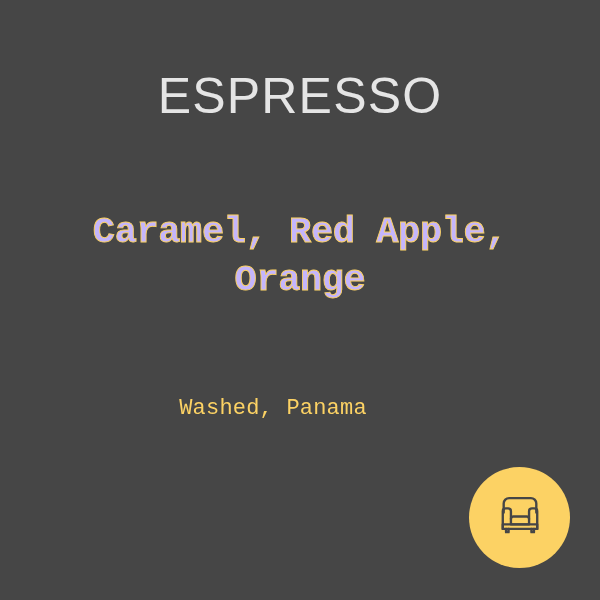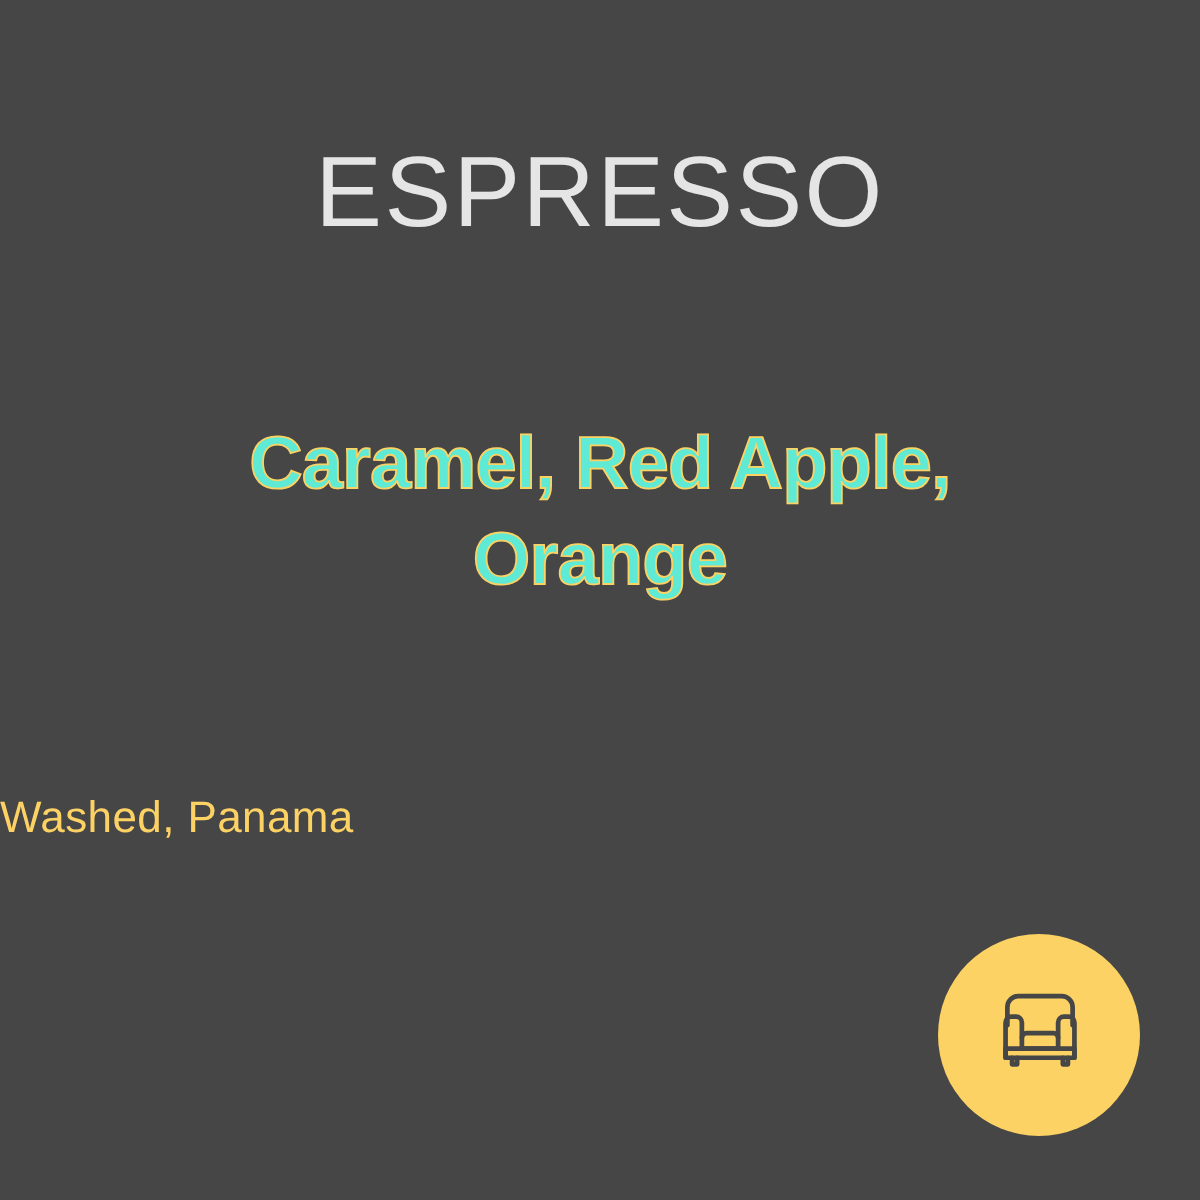--- a/index.html
+++ b/index.html
@@ -38,37 +38,38 @@
     white-space: nowrap;
   }
 
   
   #tasting-notes {
     position: absolute;
     left: 60px;
     top: 208px;
     width: 480px;
     text-align: center;
-    color: #5eead4;
-    font-family: Liberation Sans, sans-serif;
+    color: #c4b5fd;
+    font-family: Liberation Mono, monospace;
     font-size: 37px;
     font-weight: 700;
     line-height: 48px;
     letter-spacing: -0.4px;
     -webkit-text-stroke: 0.9px #FCD264;
   }
 
   
   #origin-process {
     position: absolute;
     left: 0;
     top: 394px;
     width: 546px;
+    text-align: center;
     color: #FCD264;
-    font-family: Liberation Sans, sans-serif;
+    font-family: Liberation Mono, monospace;
     font-size: 22px;
     font-weight: 400;
     line-height: 30px;
     letter-spacing: 0.2px;
     white-space: nowrap;
   }
 
   
   #brand-badge {
     position: absolute;

